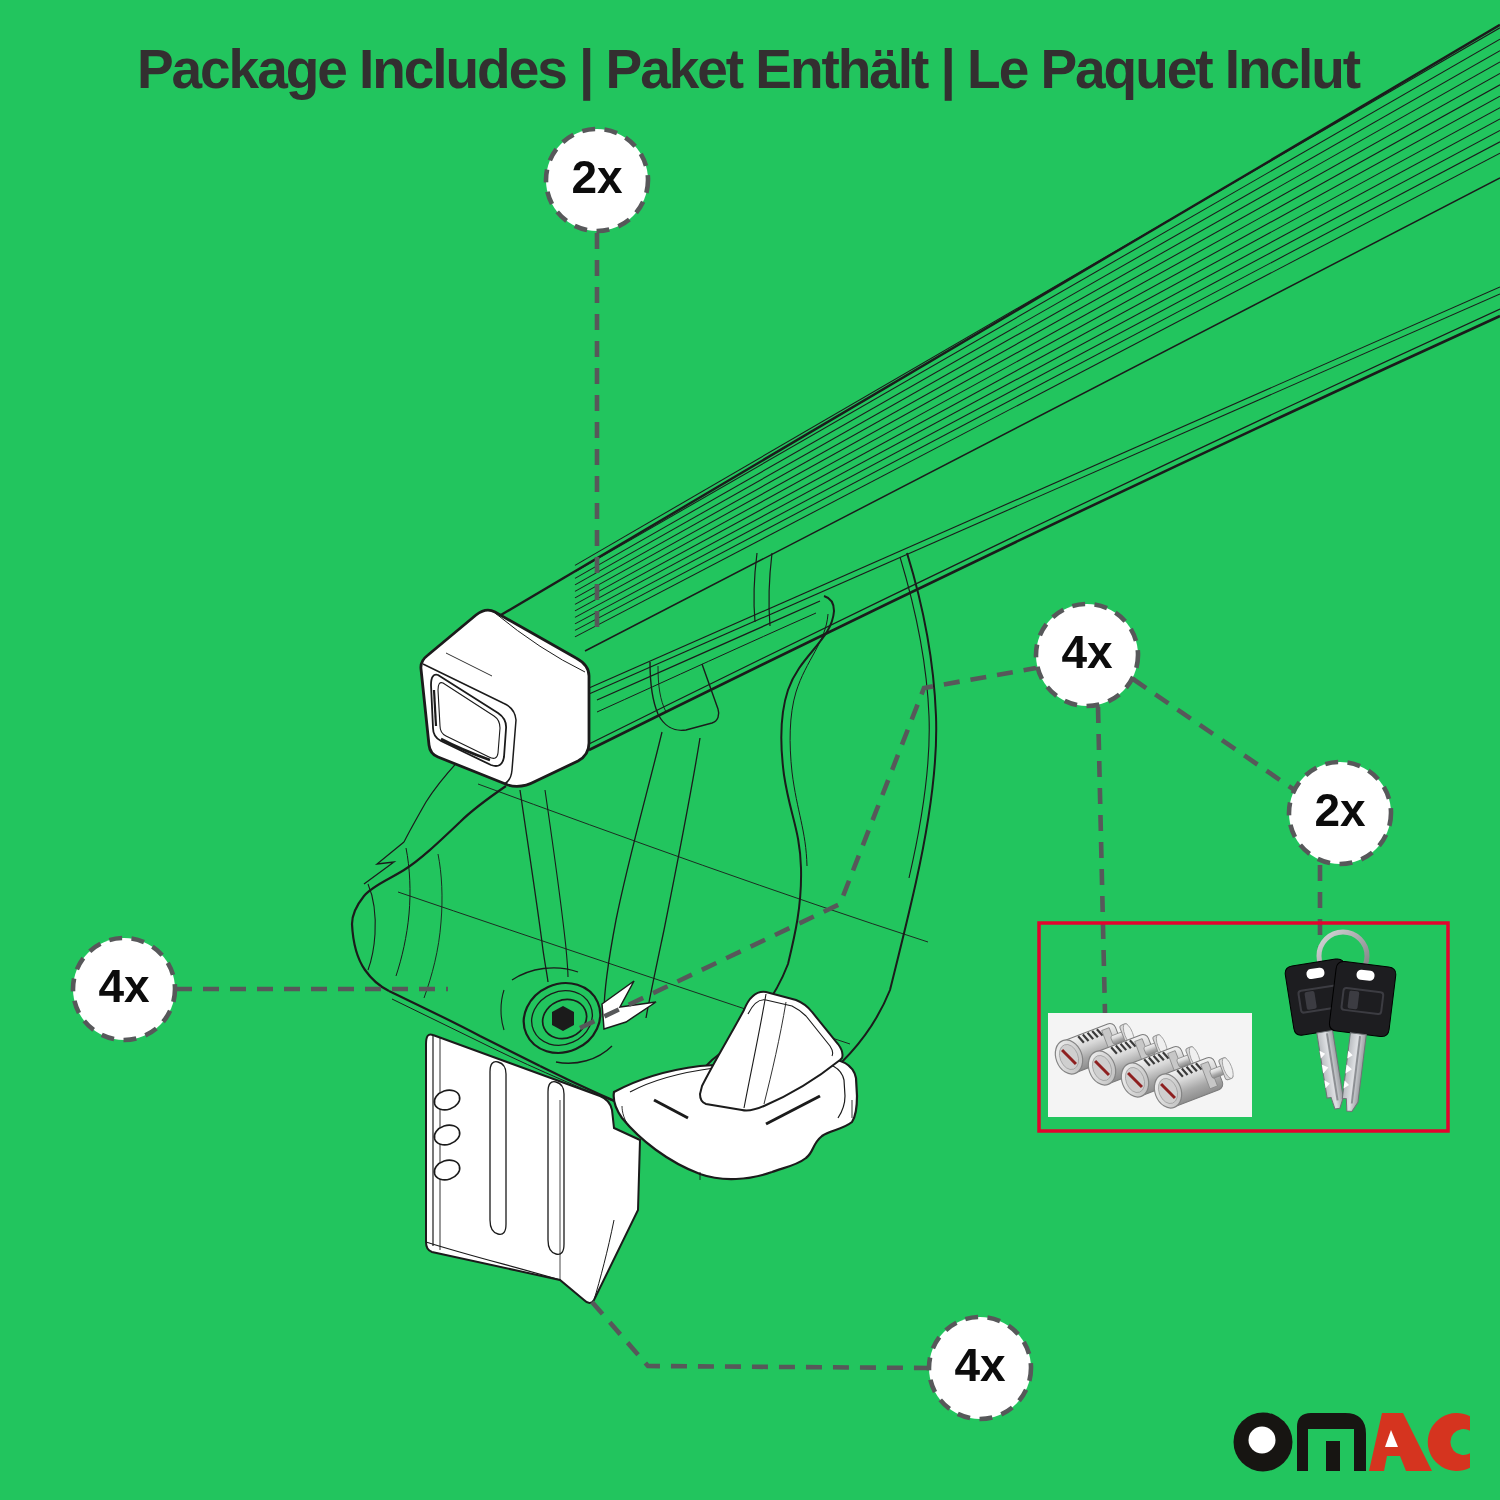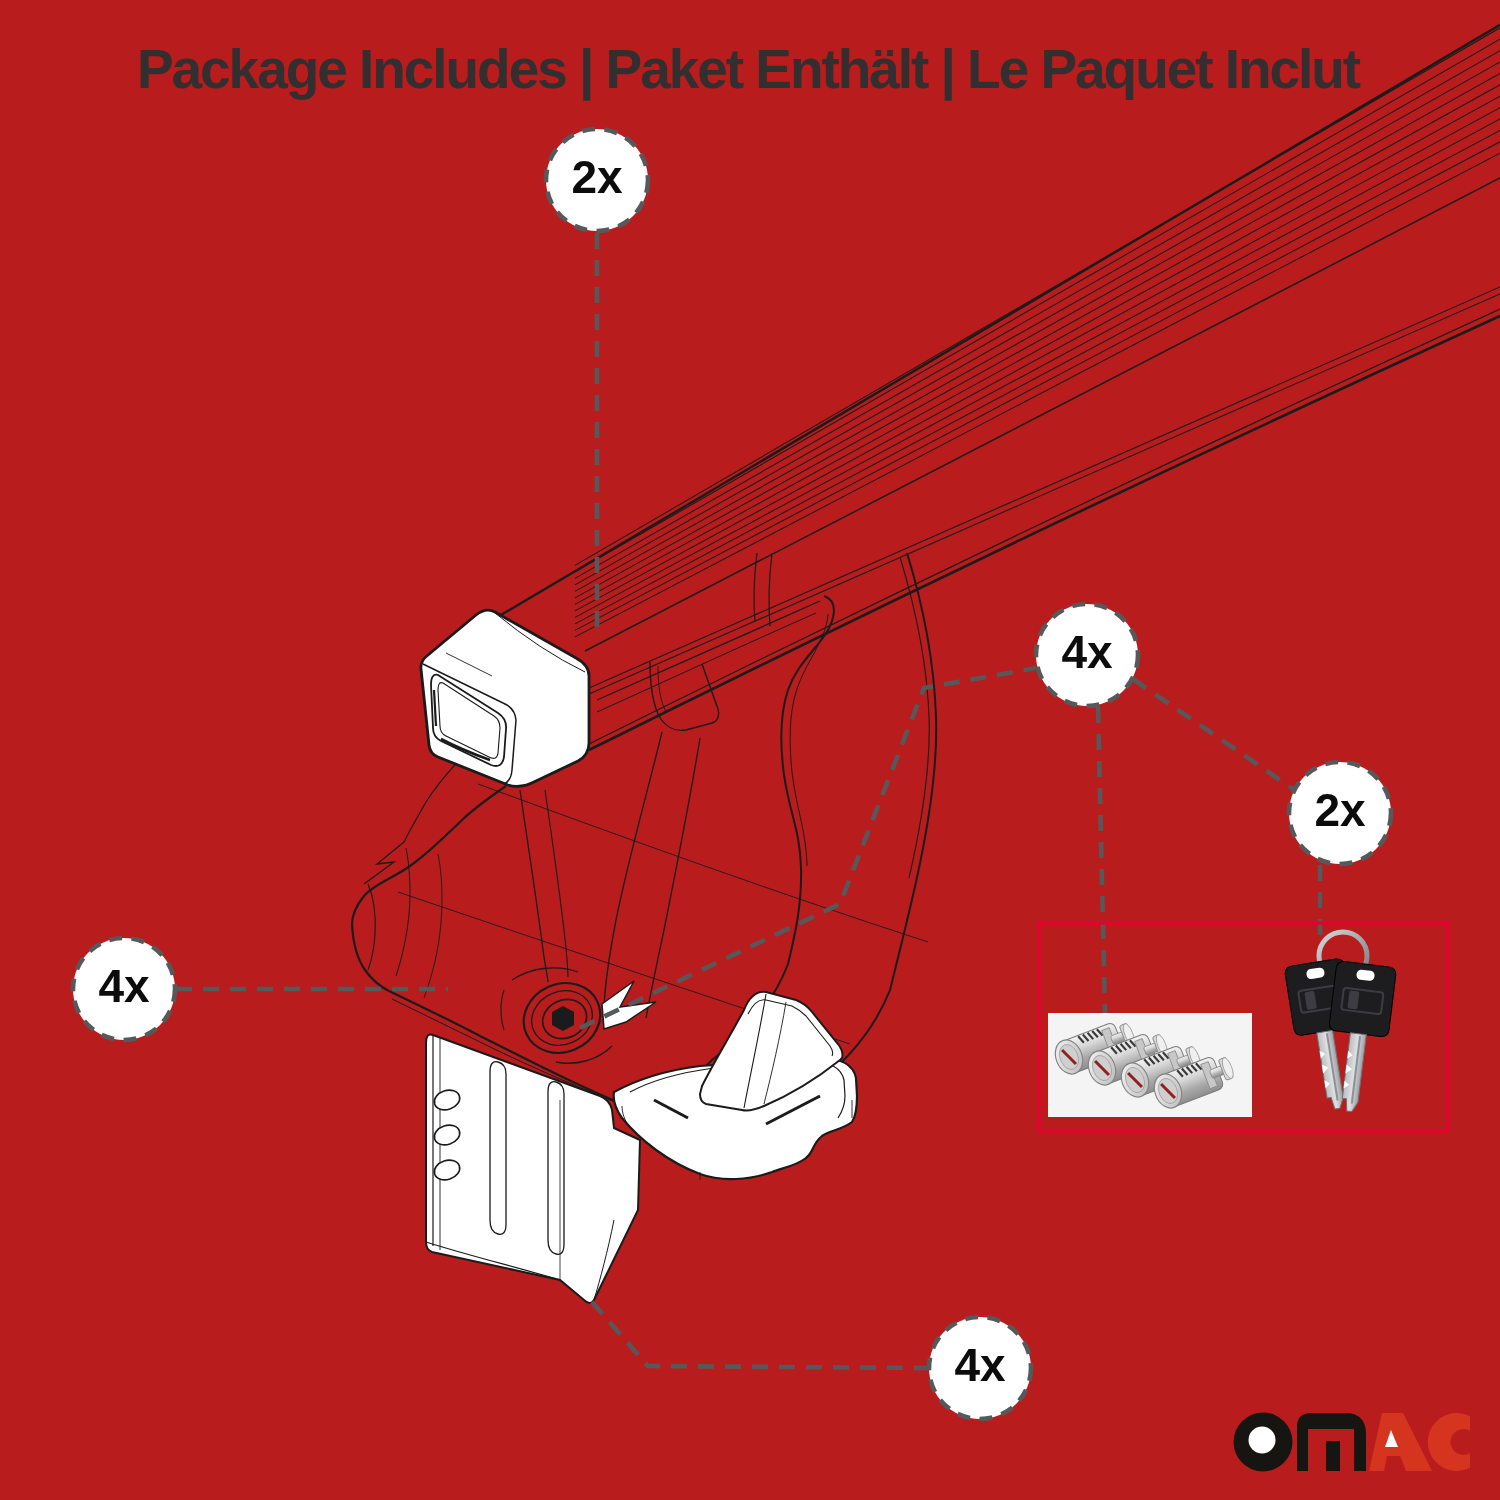--- a/index.html
+++ b/index.html
@@ -1,16 +1,16 @@
 <!DOCTYPE html>
 <html><head>
 <meta charset="utf-8">
 <style>
 html,body{margin:0;padding:0;background:#fff;}
-#page{position:relative;width:1500px;height:1500px;background:#b91c1c;overflow:hidden;}
+#page{position:relative;width:1500px;height:1500px;background:#22c55e;overflow:hidden;}
 </style>
 </head>
 <body>
 <div id="page">
 <svg width="1500" height="1500" viewBox="0 0 1500 1500" fill="none">
 <defs>
 <linearGradient id="met" x1="0" y1="0" x2="0" y2="1">
  <stop offset="0" stop-color="#f2f2f2"></stop>
           <stop offset="0.35" stop-color="#d8d8d8"></stop>
  <stop offset="0.7" stop-color="#a8a8a8"></stop>

